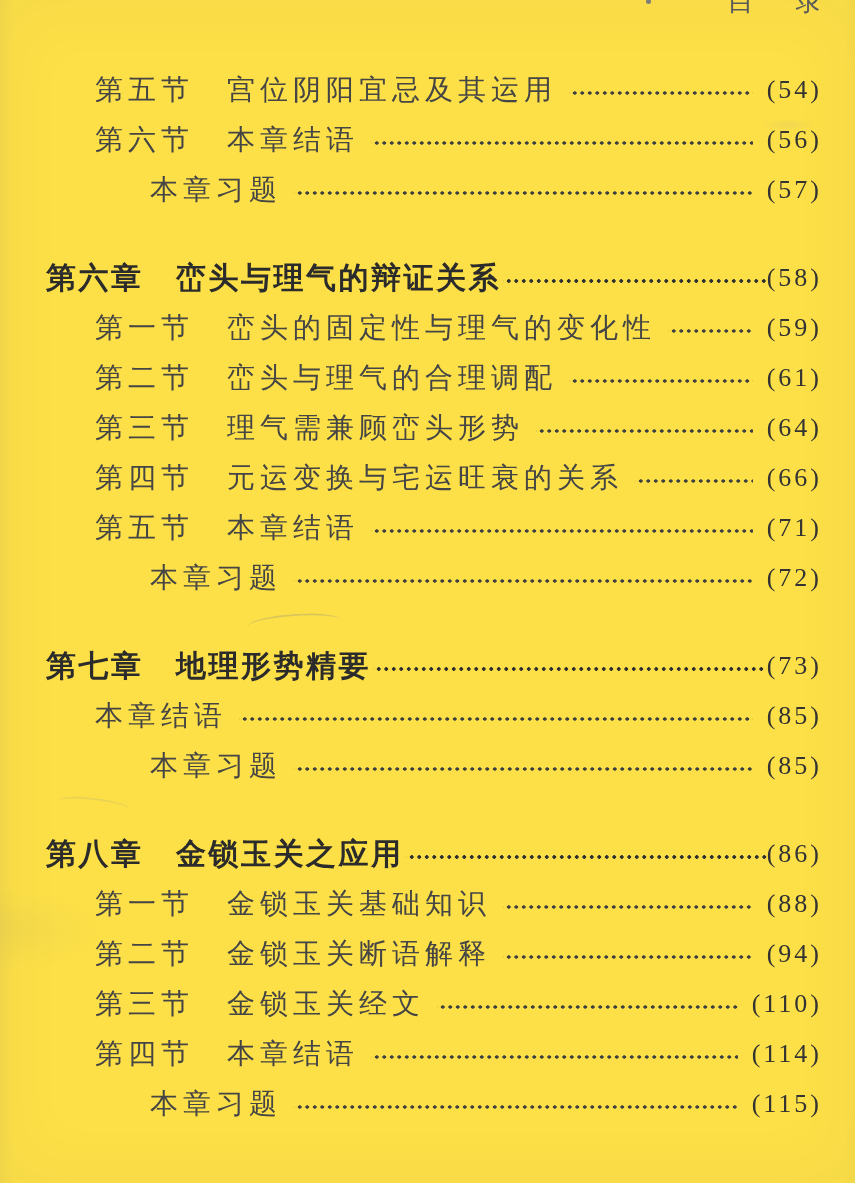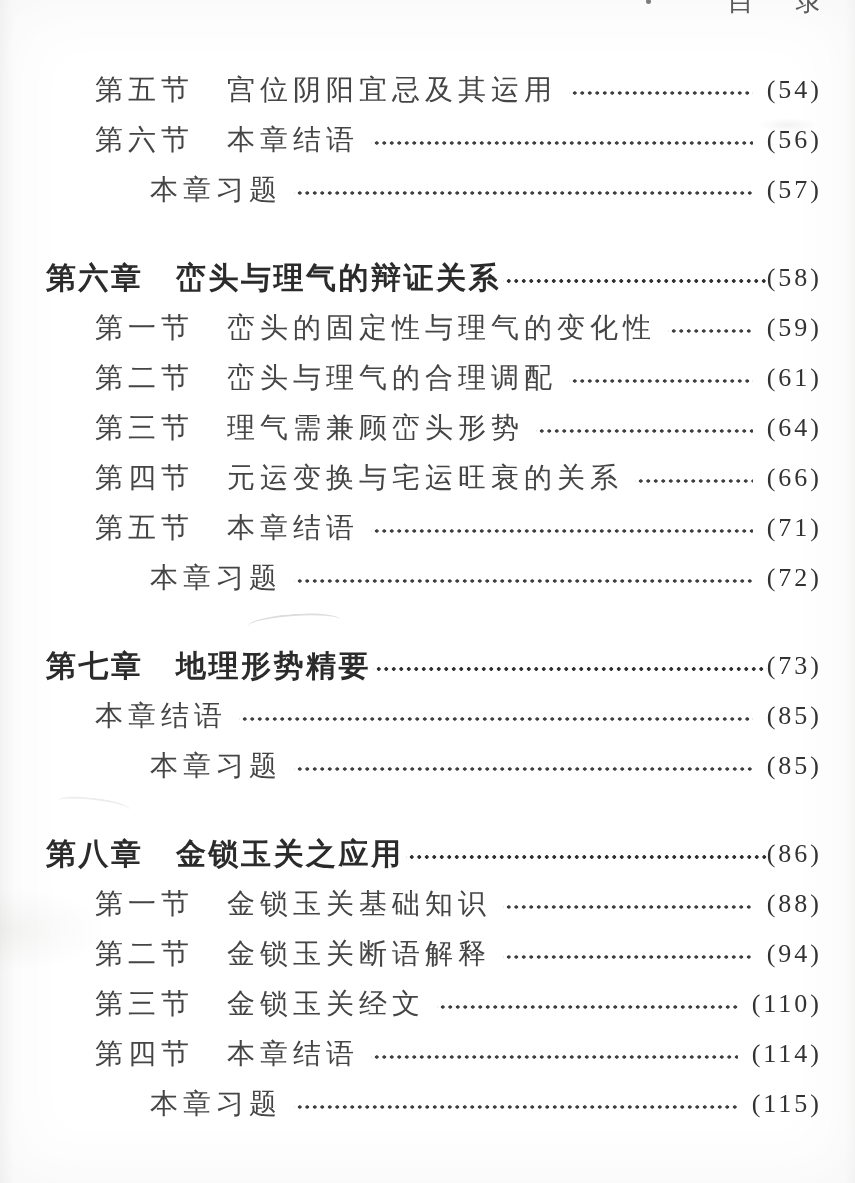--- a/index.html
+++ b/index.html
@@ -1,19 +1,19 @@
 <!DOCTYPE html>
 <html><head>
 <meta charset="utf-8">
 <style>
   html,body{margin:0;padding:0;background:#e9e9e7;}
   .page{
     position:relative;
     width:855px;height:1183px;
-    background:#ffffff;
+    background:#fde047;
     overflow:hidden;
     box-shadow:inset 0 0 70px rgba(90,88,80,0.06);
     font-family:"Liberation Serif","DejaVu Serif",serif;
   }
   
   .page::before{
     content:"";position:absolute;inset:0;pointer-events:none;
     background:
       linear-gradient(90deg, rgba(120,118,110,0.06), rgba(0,0,0,0) 14px),
       linear-gradient(270deg, rgba(120,118,110,0.04), rgba(0,0,0,0) 10px),

